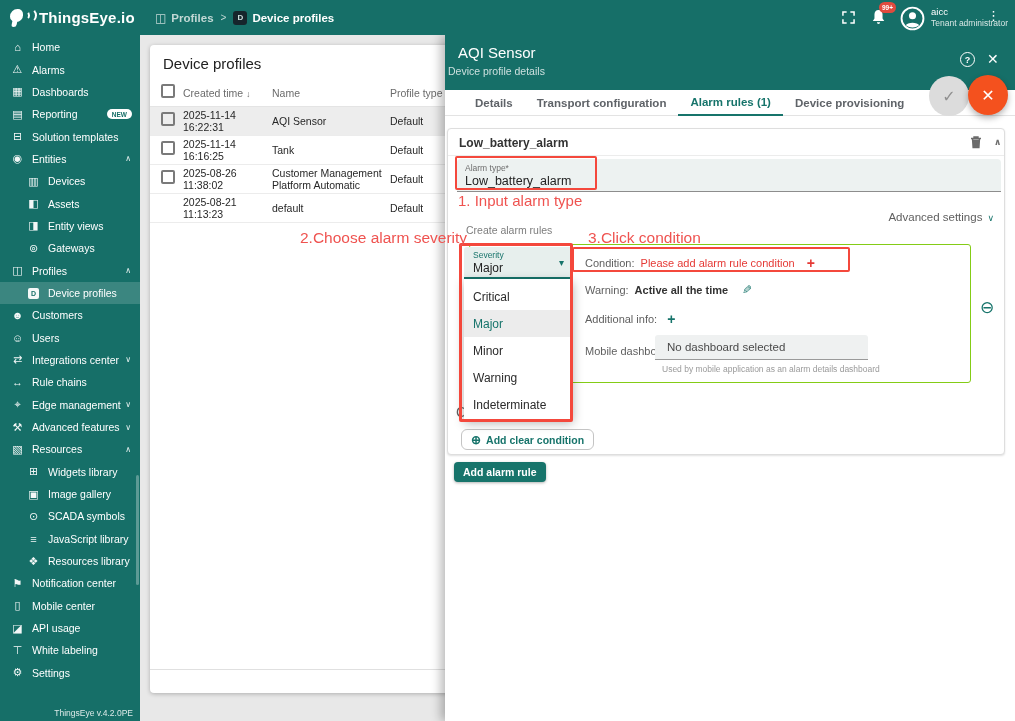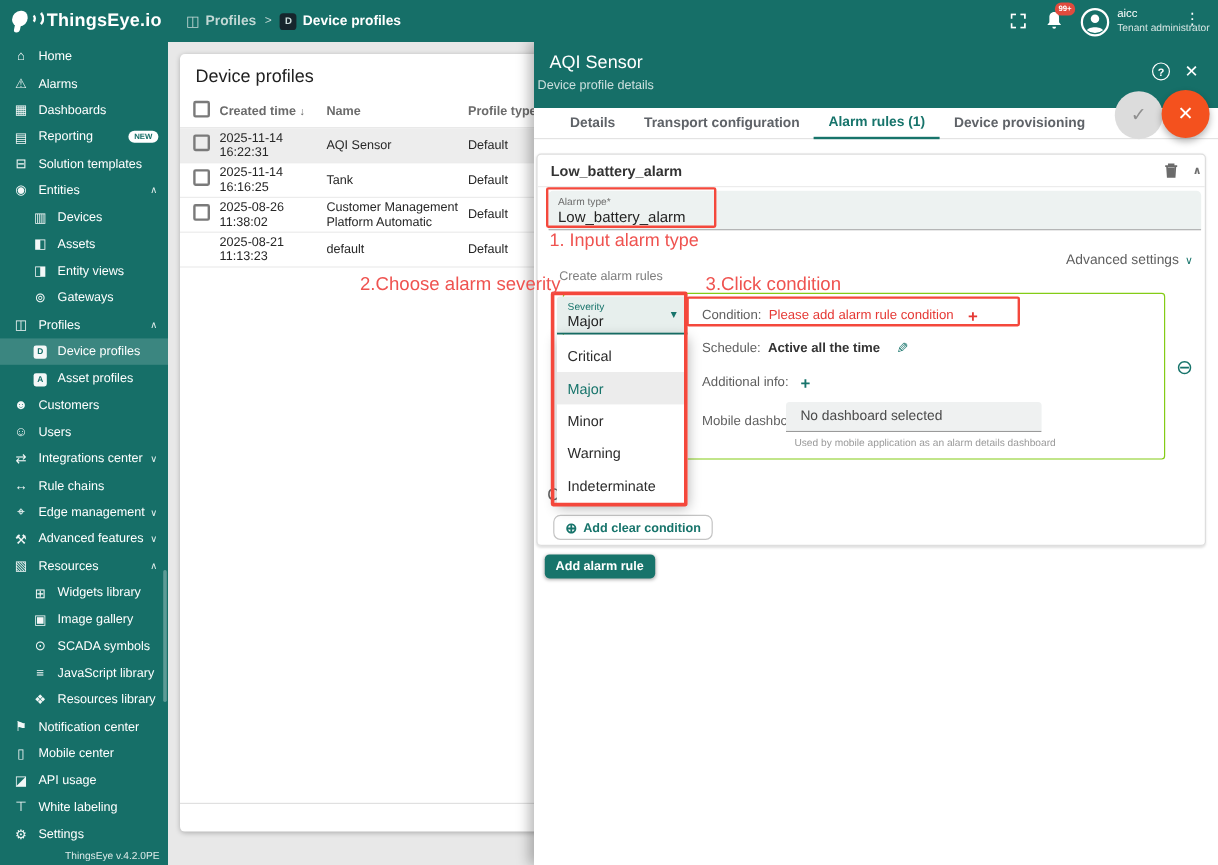--- a/index.html
+++ b/index.html
@@ -50,21 +50,21 @@
   .card-title { position:absolute; left:13px; top:10px; font-size:15px; font-weight:500; color:#212121; }
   .thead { position:absolute; left:0; top:35px; width:100%; height:27px; display:flex; align-items:center; border-bottom:1px solid #e4e4e4; }
   .tbody { position:absolute; left:0; top:62px; width:100%; }
   .trow { display:flex; align-items:center; min-height:29px; border-bottom:1px solid #ececec; }
   .trow.selected { background:#ededed; }
   .c-check { width:22px; margin-left:11px; flex:none; }
   .cb { display:inline-block; width:14px; height:14px; border:2px solid #7a7a7a; border-radius:2px; }
   .c-time { width:89px; margin-left:0; flex:none; font-size:10.5px; color:#272727; }
   .c-name { width:118px; margin-left:0; flex:none; font-size:10.5px; color:#272727; line-height:12.5px; padding-right:6px; }
   .c-type { width:60px; flex:none; font-size:10.5px; color:#272727; }
-  .thead .c-time,.thead .c-name,.thead .c-type { font-size:10.5px; font-weight:700; color:#6b6b6b; }
+  .thead .c-time,.thead .c-name,.thead .c-type { font-size:10.5px; font-weight:400; color:#6b6b6b; }
   .sort-ic { font-size:9px; color:#6b6b6b; margin-left:3px; }
   .card-footline { position:absolute; left:0; bottom:23px; width:100%; border-top:1px solid #e0e0e0; }
 
   
   .panel { position:absolute; left:445px; top:35px; width:570px; height:686px; background:#fff; box-shadow:-4px 0 10px rgba(0,0,0,.28); z-index:25; }
   .panel-head { position:absolute; left:0; top:0; width:100%; height:55px; background:#166f68; }
   .panel-title { position:absolute; left:13px; top:9px; color:#fff; font-size:15px; font-weight:500; }
   .panel-sub { position:absolute; left:3px; top:30px; color:rgba(255,255,255,.78); font-size:10.5px; }
   .help-ic { position:absolute; left:515px; top:17px; width:15px; height:15px; border:1.4px solid #fff; border-radius:50%; color:#fff; font-size:9px; font-weight:bold; display:flex; align-items:center; justify-content:center; }
   .close-ic { position:absolute; left:542px; top:16px; color:#fff; font-size:14px; font-weight:bold; }
@@ -217,24 +217,20 @@
         </li>
         <li class="nav-item">
           <span class="nav-ic">◫</span>
           <span class="nav-label">Profiles</span>
           <span class="nav-chev">∧</span>
         </li>
         <li class="nav-item indent selected">
           <span class="nav-ic"><span class="letterbox">D</span></span>
           <span class="nav-label">Device profiles</span>
         </li>
-        <li class="nav-item indent">
-          <span class="nav-ic"><span class="letterbox">A</span></span>
-          <span class="nav-label">Asset profiles</span>
-        </li>
         <li class="nav-item">
           <span class="nav-ic">☻</span>
           <span class="nav-label">Customers</span>
         </li>
         <li class="nav-item">
           <span class="nav-ic">☺</span>
           <span class="nav-label">Users</span>
         </li>
         <li class="nav-item">
           <span class="nav-ic">⇄</span>
@@ -386,21 +382,21 @@
 
       <div class="create-label">Create alarm rules</div>
 
       <div class="cond-box">
         <div class="crow" style="top:10px;">
           <span class="crow-label">Condition:</span>
           <span class="red-link">Please add alarm rule condition</span>
           <span class="red-plus">+</span>
         </div>
         <div class="crow" style="top:38px;">
-          <span class="crow-label">Schedule:</span>
+          <span class="crow-label">Warning:</span>
           <span class="sched-val">Active all the time</span>
           <span class="pencil">✎</span>
         </div>
         <div class="crow" style="top:66px;">
           <span class="crow-label">Additional info:</span>
           <span class="teal-plus">+</span>
         </div>
         <span class="mob-label">Mobile dashboard:</span>
         <div class="mob-input">
           <span>No dashboard selected</span>

